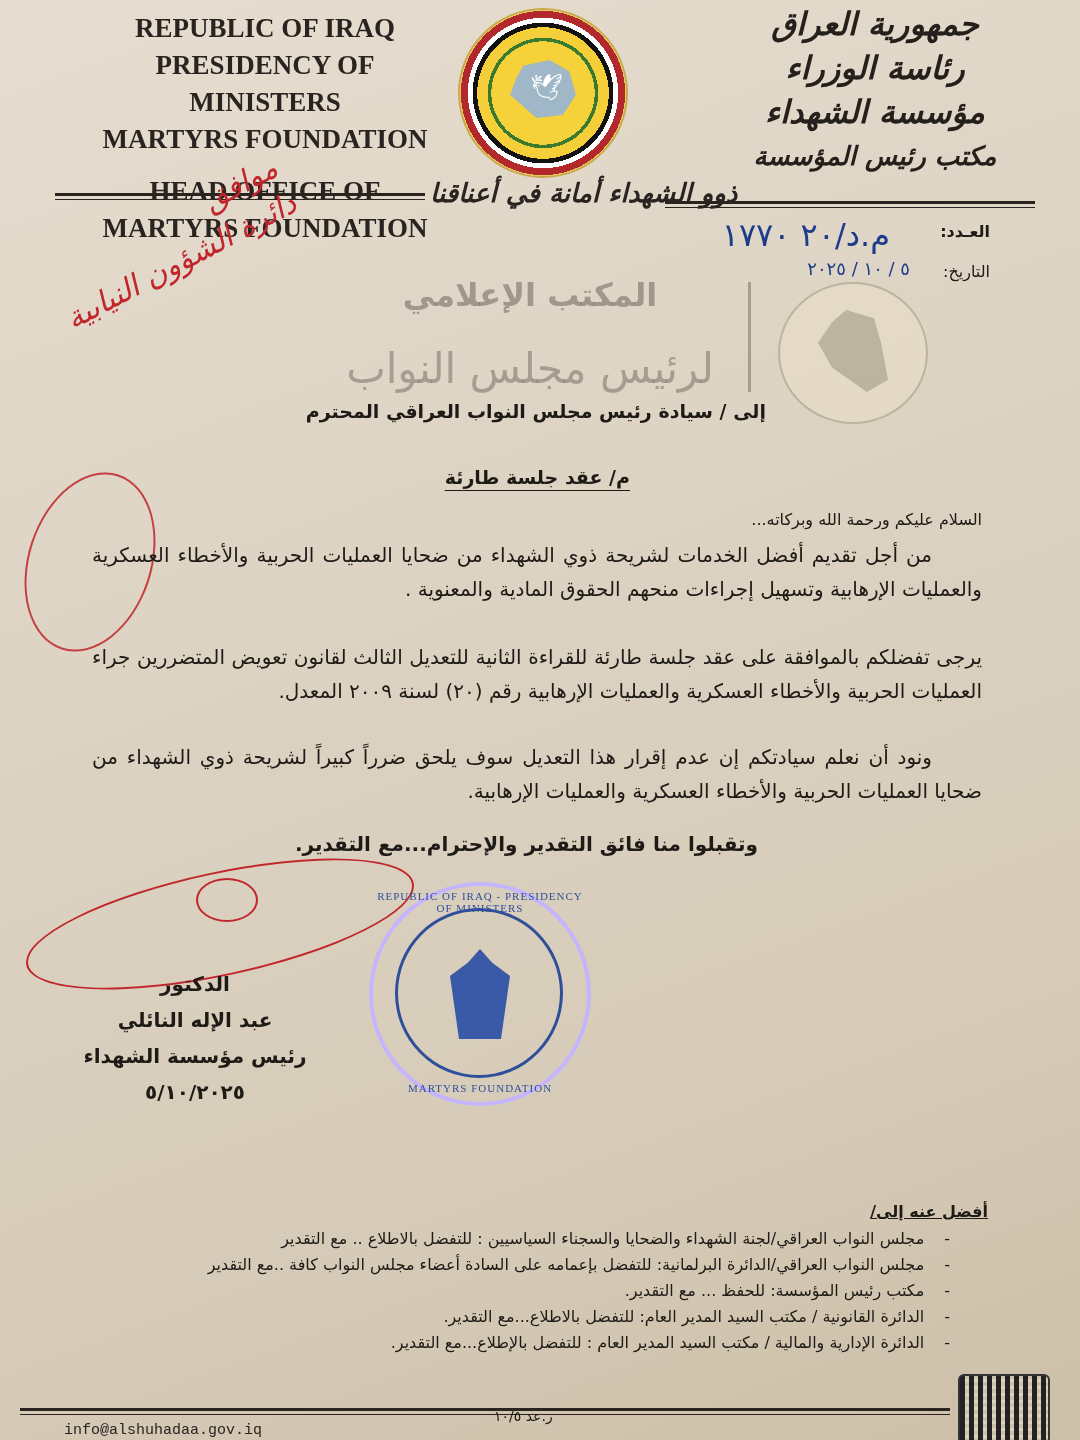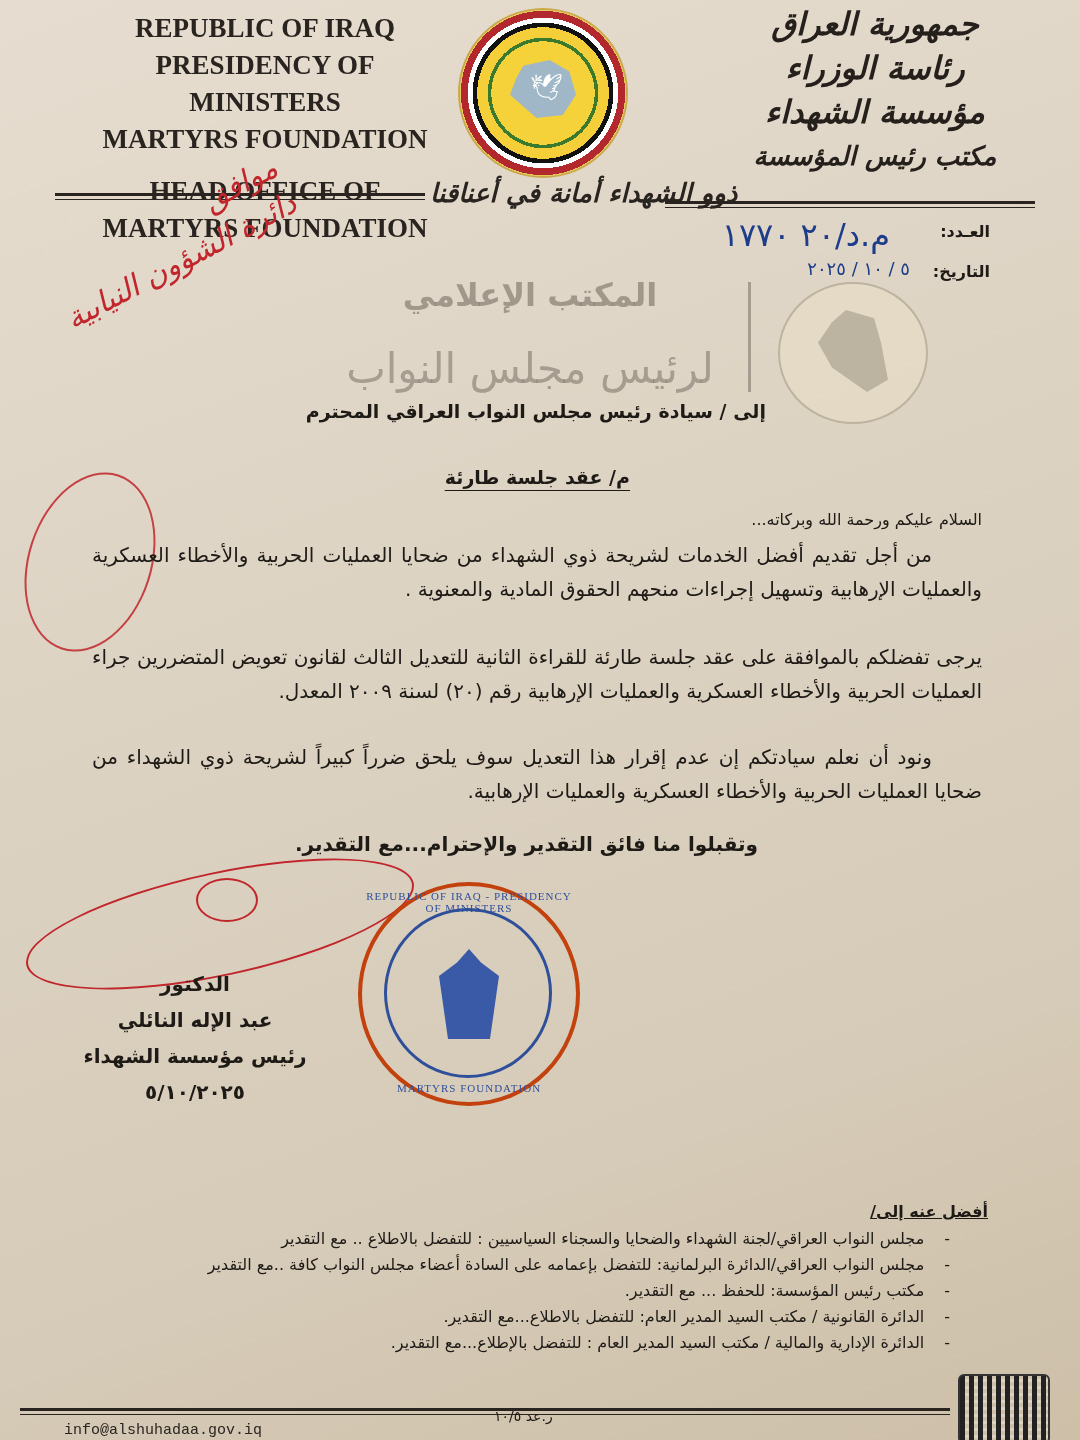--- a/index.html
+++ b/index.html
@@ -18,37 +18,37 @@
   .emblem { left:460px; top:10px; width:166px; height:166px; border-radius:50%;
     background: radial-gradient(circle, #f6d23a 0 44%, #3a7a2e 44% 47%, #f4cf3a 47% 56%, #111 56% 60%, #fff 60% 64%, #b3282c 64% 70%, #e8c94a 70% 100%);
     box-shadow:0 0 0 2px #c9a94a; }
   .emblem-map { position:absolute; left:50px; top:50px; width:66px; height:58px; background:#9fb7c6;
     clip-path: polygon(20% 10%, 60% 0%, 90% 20%, 100% 60%, 80% 95%, 40% 100%, 0% 60%, 10% 30%); }
   .emblem-dove { position:absolute; left:70px; top:62px; font-size:26px; color:#fff; }
   .motto-line { height:3px; background:#2a2420; position:absolute; }
   .motto { left:430px; top:178px; font-family:"DejaVu Serif", serif; font-size:26px; font-weight:bold; font-style:italic; direction:rtl; color:#2a2420; }
   .ref-label { right:90px; top:222px; font-size:16px; font-weight:bold; direction:rtl; }
   .ref-value { right:190px; top:208px; font-size:32px; color:#1d3d8a; font-family:"DejaVu Sans", sans-serif; direction:ltr; letter-spacing:6px;margin-top:8px; }
-  .date-label { right:90px; top:262px; font-size:16px; font-weight:bold; direction:rtl; }
+  .date-label { right:90px; top:262px; font-size:16px; font-weight:normal; direction:rtl; }
   .date-value { right:170px; top:258px; font-size:18px; color:#1d3d8a; direction:ltr; }
   .wm-title { left:340px; top:276px; width:380px; text-align:center; font-size:32px; font-weight:bold; color:rgba(110,100,90,0.55); direction:rtl; }
   .wm-sub { left:340px; top:344px; width:380px; text-align:center; font-size:42px; color:rgba(110,100,90,0.5); direction:rtl; }
   .wm-divider { left:748px; top:282px; width:3px; height:110px; background:rgba(110,100,90,0.5); }
   .wm-logo { left:778px; top:282px; width:146px; height:138px; border-radius:50%; border:2px solid rgba(150,140,120,0.5); background:rgba(240,230,200,0.35); }
   .wm-logo .map { position:absolute; left:38px; top:26px; width:70px; height:82px; background:rgba(140,130,115,0.45);
     clip-path: polygon(40% 0%, 80% 10%, 90% 40%, 100% 85%, 70% 100%, 20% 70%, 0% 40%, 20% 15%); }
   .addressee { right:314px; top:400px; font-size:19px; font-weight:bold; direction:rtl; }
   .subject { right:450px; top:466px; font-size:19px; font-weight:bold; direction:rtl; text-decoration:underline; text-underline-offset:6px; }
   .body-text { right:98px; width:890px; direction:rtl; font-size:20px; line-height:34px; text-align:justify; color:#1e1a16; }
   .greeting { right:98px; top:510px; font-size:16px; direction:rtl; }
   .closing { right:322px; top:832px; font-size:20px; font-weight:bold; direction:rtl; }
   .sig-block { left:80px; top:966px; width:230px; text-align:center; direction:rtl; font-weight:bold; font-size:20px; line-height:36px; }
   .sig-date { font-size:20px; direction:rtl; }
   .red-sign { position:absolute; border:2px solid #c0262b; border-radius:50%; }
-  .stamp { left:358px; top:882px; width:214px; height:216px; border-radius:50%; border:4px solid #c2410c; }
+  .stamp { left:369px; top:882px; width:214px; height:216px; border-radius:50%; border:4px solid #c4b5fd; }
   .stamp-inner { position:absolute; left:22px; top:22px; width:162px; height:164px; border-radius:50%; border:3px solid #2f4f9a; }
   .stamp-eagle { position:absolute; left:52px; top:38px; width:60px; height:90px; background:#3a5aa8; clip-path: polygon(50% 0%, 70% 15%, 100% 30%, 85% 100%, 15% 100%, 0% 30%, 30% 15%); }
   .stamp-top { position:absolute; left:0; top:4px; width:100%; text-align:center; font-family:"Liberation Serif", serif; font-size:11px; color:#2f4f9a; letter-spacing:1px; }
   .stamp-bottom { position:absolute; left:0; bottom:8px; width:100%; text-align:center; font-family:"Liberation Serif", serif; font-size:11px; color:#2f4f9a; letter-spacing:1px; }
   .cc-title { right:92px; top:1202px; font-size:16px; font-weight:bold; direction:rtl; text-decoration:underline; }
   .cc-list { right:130px; top:1226px; direction:rtl; font-size:16px; line-height:26px; margin:0; padding:0; list-style:none; }
   .cc-list li::before { content:"-"; margin-left:20px; }
   .annot { left:40px; top:268px; color:#c0262b; font-size:30px; font-style:italic; direction:rtl; transform:rotate(-28deg); transform-origin:left top; line-height:40px; }
   .footer-line { left:20px; width:930px; height:3px; background:#2a2420; }
   .footer-note { left:494px; top:1408px; font-size:14px; direction:rtl; }

